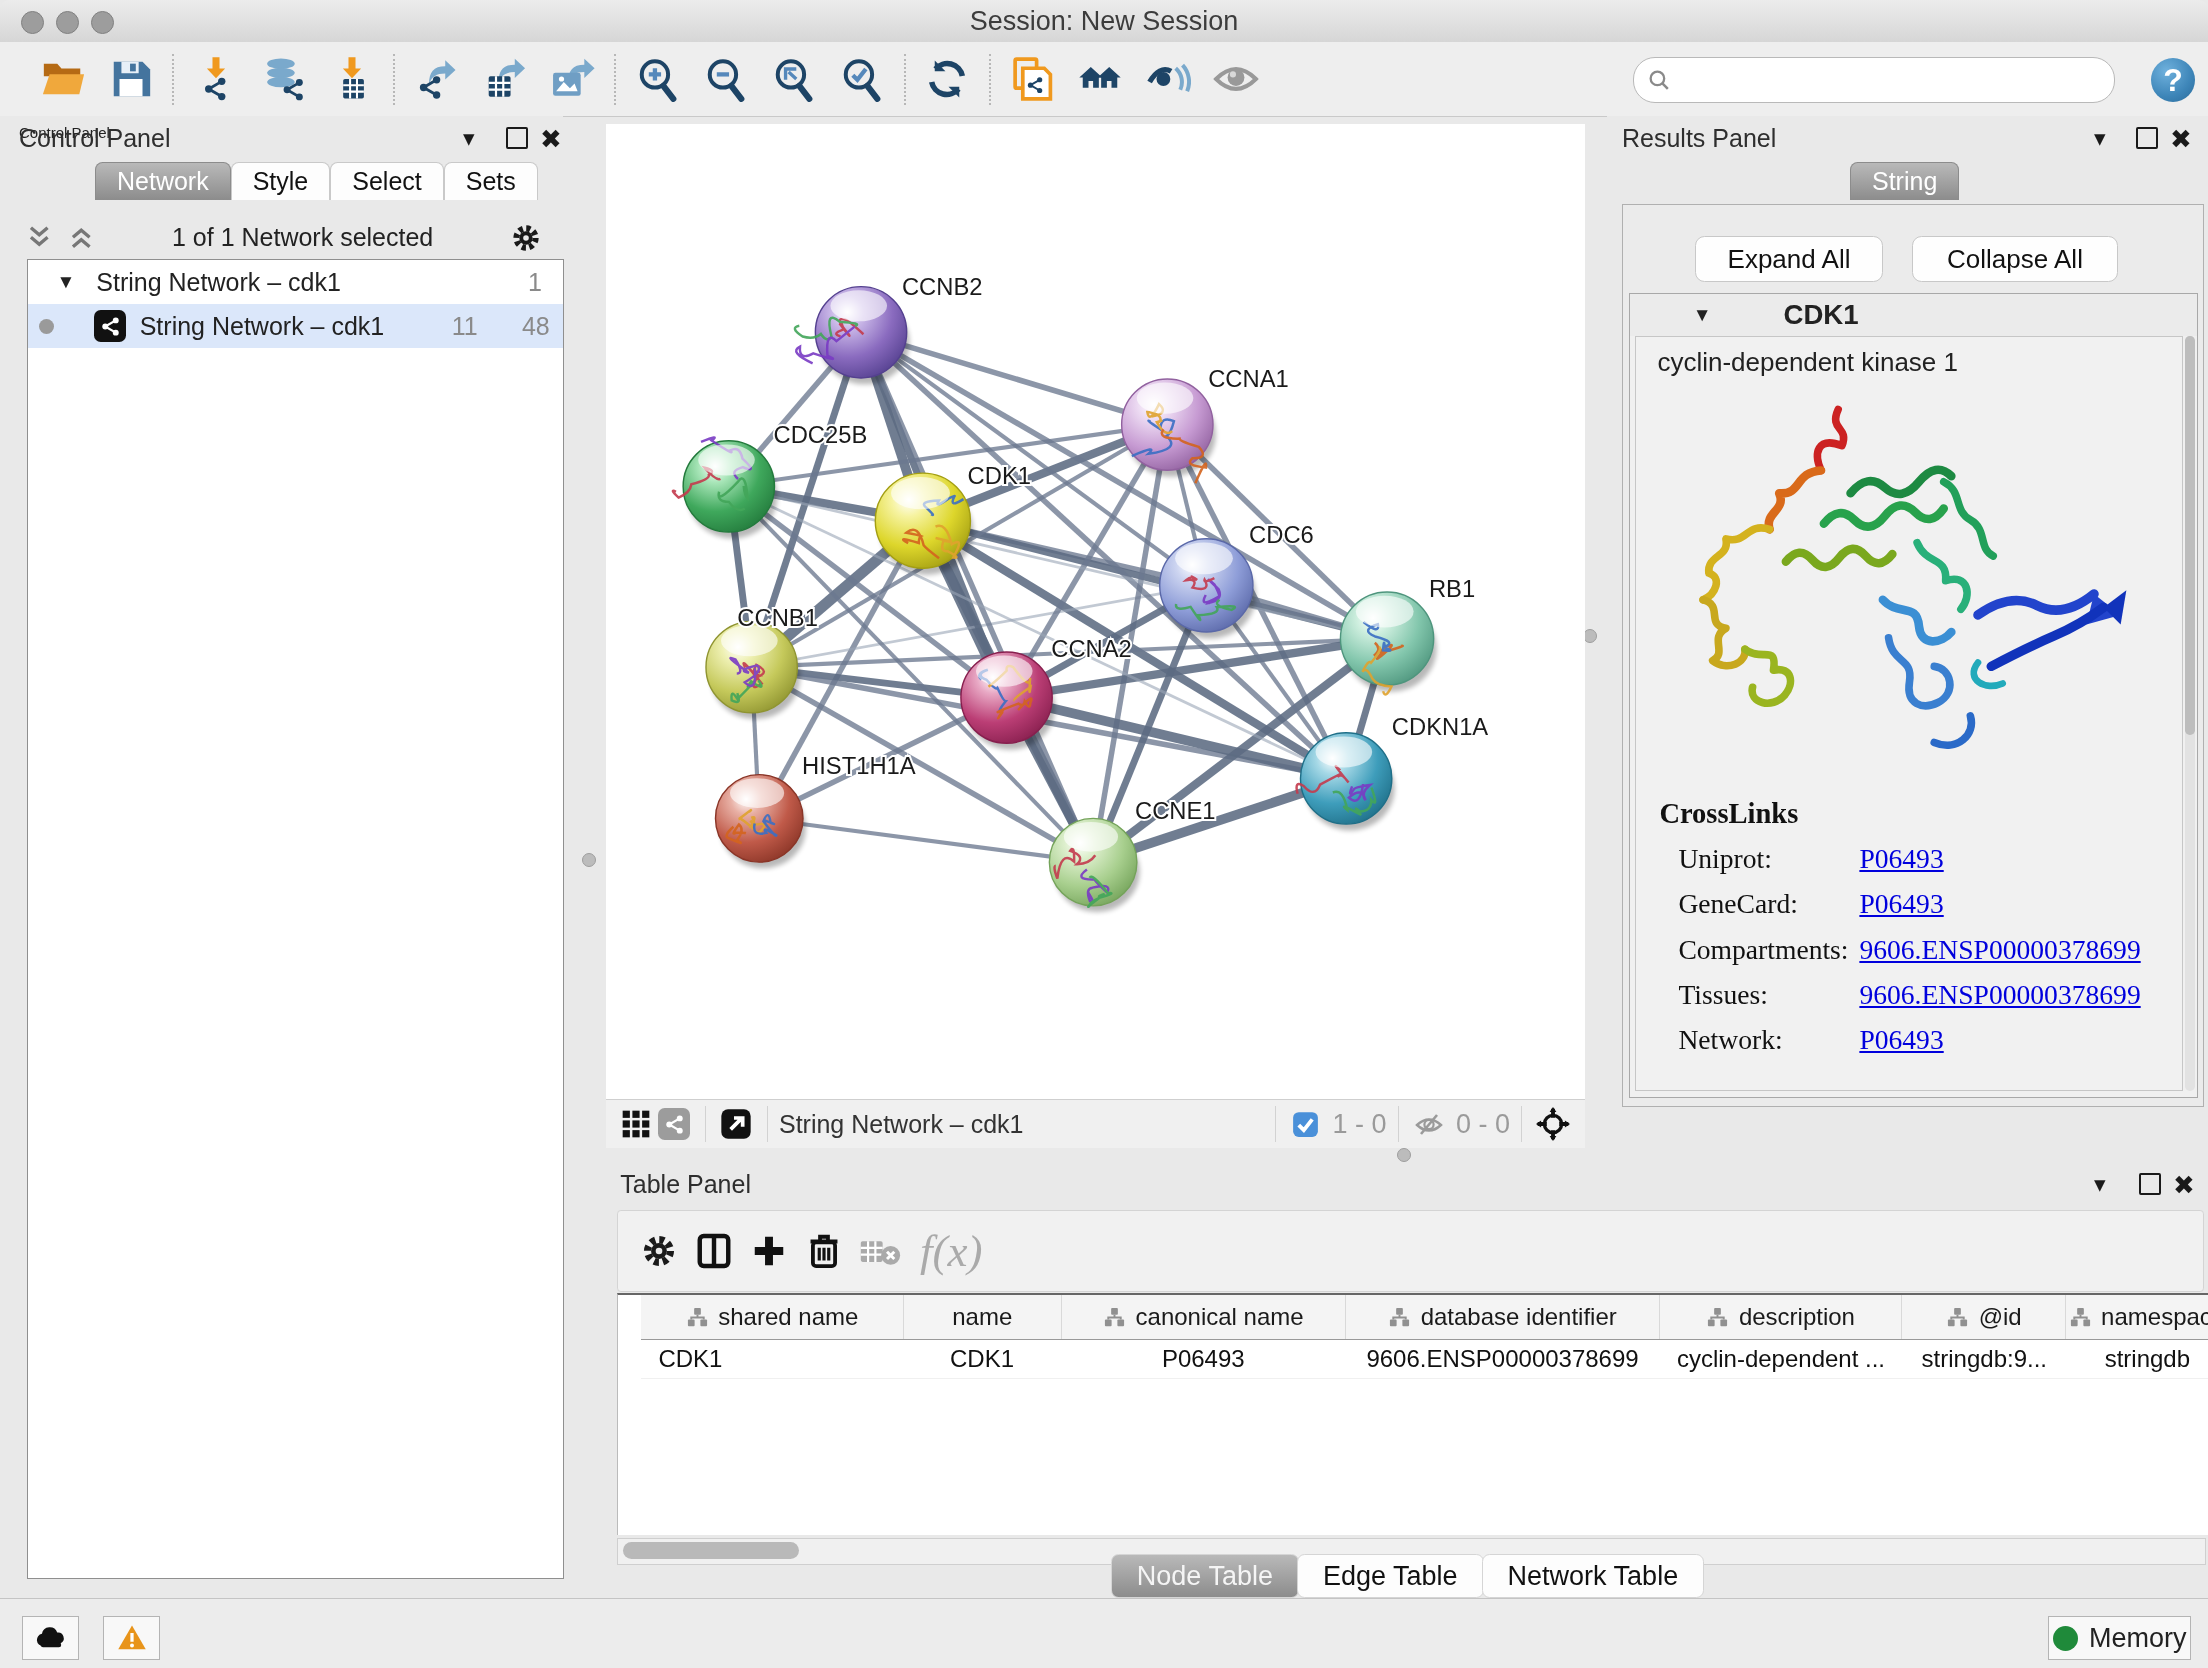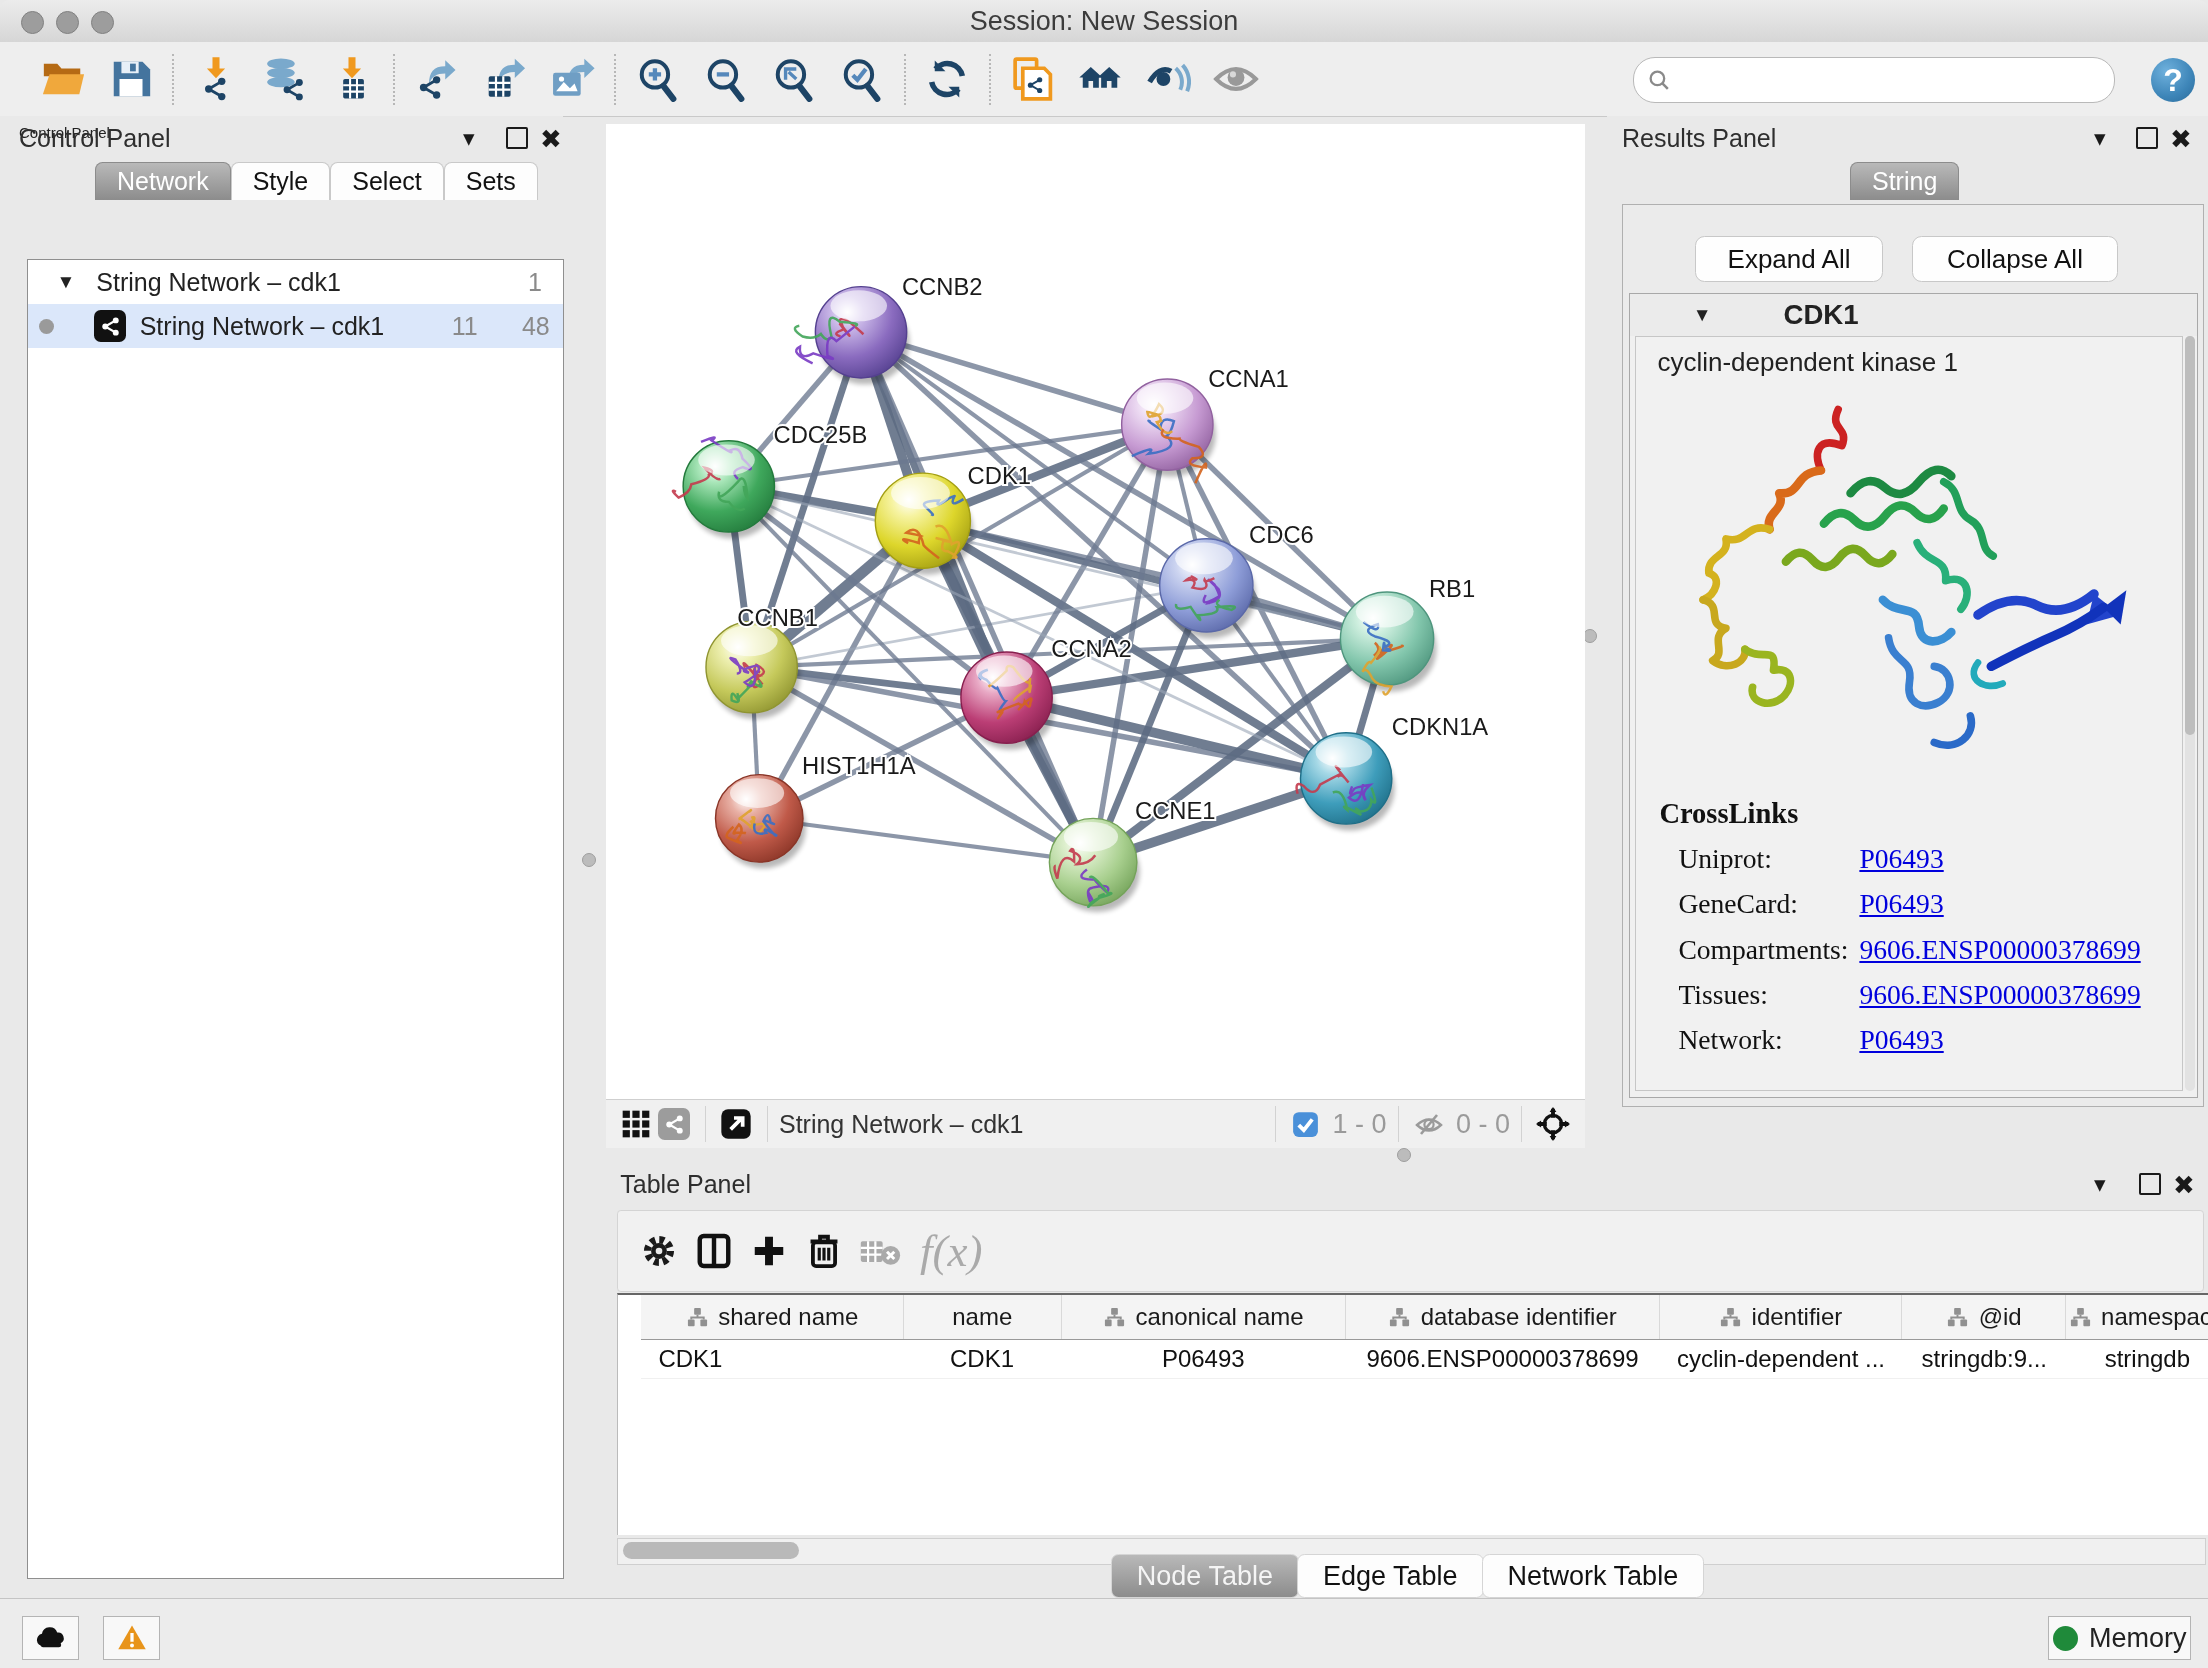--- a/index.html
+++ b/index.html
@@ -395,20 +395,32 @@
 
 <div id="control-panel" class="abs">
   <div class="abs" style="left:19px;top:7.6px" style2="">Control Panel</div>
   <div class="abs panel-title" style="left:19px;top:7.6px">Control Panel</div>
   <div class="abs pctl" style="left:463px;top:11.4px">▾</div>
   <span class="abs float-box" style="left:506px;top:10.5px"></span>
   <div class="abs pctl" style="left:540px;top:9.5px;font-size:26px">✖</div>
 
   <div id="cp-tabs"><span class="tab sel">Network</span><span class="tab">Style</span><span class="tab">Select</span><span class="tab">Sets</span></div>
 
+  <div id="cp-subheader">
+    <svg style="width:28.5px;height:28.5px;margin-left:25px" viewBox="0 0 30 30" width="28.5" height="28.5">
+        <use href="#sym-chevrons"></use>
+      </svg>
+    <svg style="width:28.5px;height:28.5px;margin-left:13.3px;transform:rotate(180deg)" viewBox="0 0 30 30" width="28.5" height="28.5">
+        <use href="#sym-chevrons"></use>
+      </svg>
+    <span style="margin:0 auto">1 of 1 Network selected</span>
+    <svg style="width:32px;height:32px;margin-right:21px" viewBox="0 0 34 34" width="32" height="32">
+        <use href="#sym-gear-icon"></use>
+      </svg>
+  </div>
 
   <div id="network-tree">
     <div class="tree-row">
       <span style="margin-left:28.5px;font-size:19px">▼</span>
       <span style="margin-left:21px">String Network – cdk1</span>
       <span class="count" style="margin-right:21px">1</span>
     </div>
     <div class="tree-row selected">
       <span style="margin-left:11.4px;width:15px;height:15px;border-radius:50%;background:#9a9a9a;display:inline-block"></span>
       <span class="share-badge" style="margin-left:40px">
@@ -859,21 +871,21 @@
         <div class="th" style="width: 315px;">
           <svg viewBox="0 0 24 24" width="23" height="23">
             <use href="#sym-tree-icon"></use>
           </svg>
           <span>database identifier</span>
         </div>
         <div class="th" style="width: 243px;">
           <svg viewBox="0 0 24 24" width="23" height="23">
             <use href="#sym-tree-icon"></use>
           </svg>
-          <span>identifier</span>
+          <span>description</span>
         </div>
         <div class="th" style="width: 164px;">
           <svg viewBox="0 0 24 24" width="23" height="23">
             <use href="#sym-tree-icon"></use>
           </svg>
           <span>@id</span>
         </div>
         <div class="th" style="width: 162px;">
           <svg viewBox="0 0 24 24" width="23" height="23">
             <use href="#sym-tree-icon"></use>

